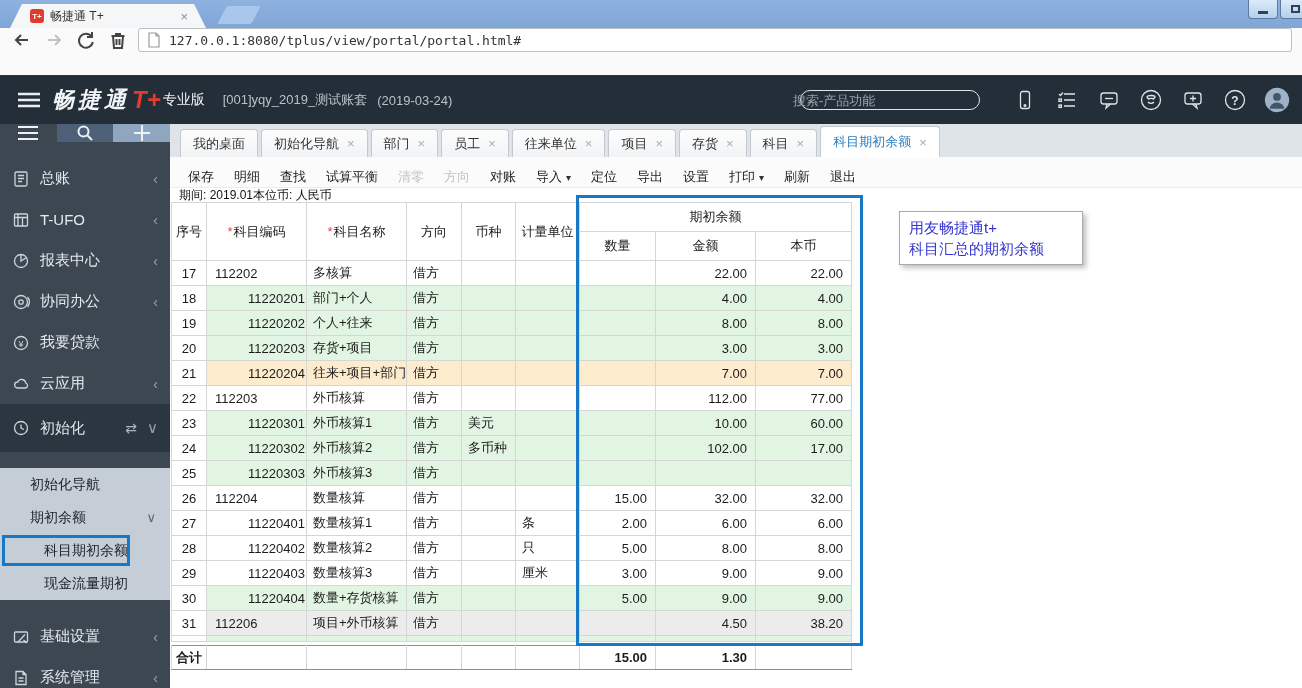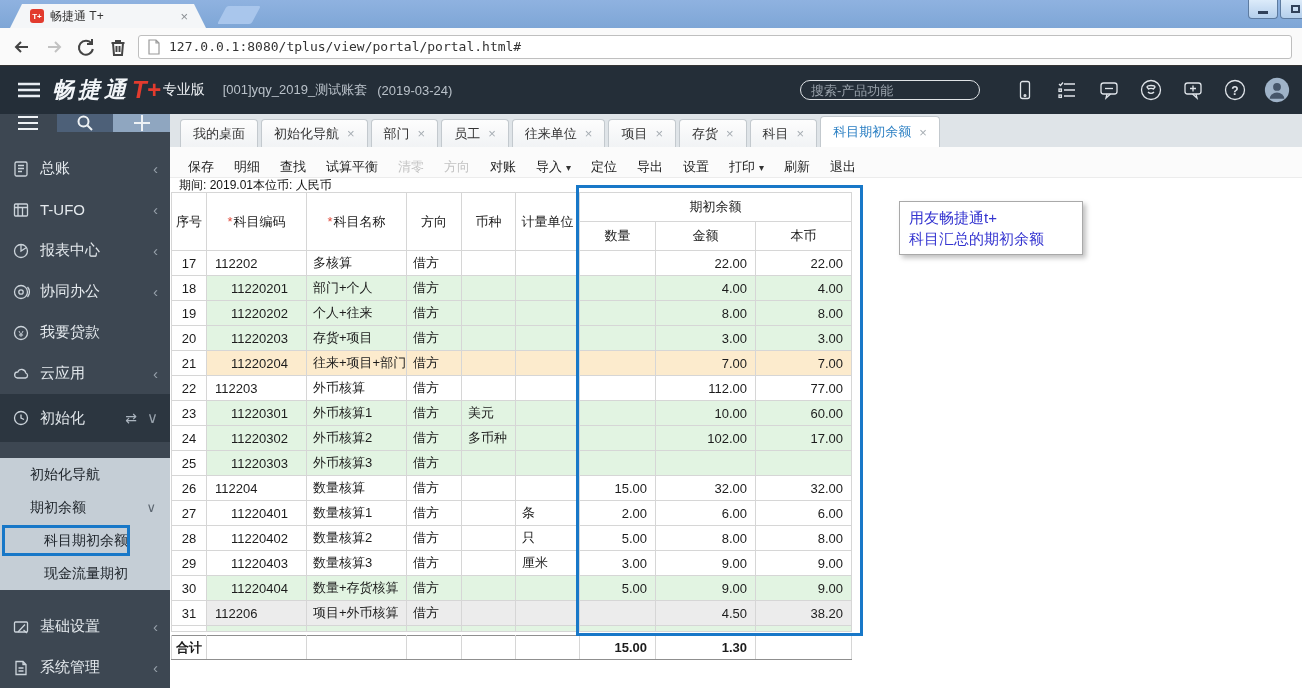--- a/index.html
+++ b/index.html
@@ -20,21 +20,21 @@
   .b-tab-close { color:#8a8f94; font-size:13px; margin-left:6px; cursor:pointer; }
   .b-newtab { position:absolute; left:222px; top:6px; width:34px; height:18px;
     background:#a9c6ec; transform:skewX(-28deg); border-radius:2px; }
   .win-btns { position:absolute; right:-8px; top:0; display:flex; }
   .win-btn { width:30px; height:19px; background:linear-gradient(#dcebfa,#b4cfec);
     border:1px solid #5d7ba0; border-top:none; border-radius:0 0 4px 4px; margin-left:2px;
     display:flex; align-items:center; justify-content:center; }
   .glyph-min { width:10px; height:3px; background:#30415a; margin-top:6px; }
   .glyph-rest { width:9px; height:8px; border:2px solid #30415a; }
 
-  .browser-toolbar { height:38px; background:#fafafa; display:flex; align-items:center;
+  .browser-toolbar { height:48px; background:#fafafa; display:flex; 
     padding:0 10px; border-bottom:1px solid #333; }
   .nav-ic { width:24px; height:24px; margin-right:8px; display:flex; align-items:center;
     justify-content:center; }
   .nav-ic svg { stroke:#444; fill:none; stroke-width:2; }
   .nav-ic.dis svg { stroke:#c2c2c2; }
   .url-bar { flex:1; height:24px; background:#fff; border:1px solid #bfbfbf; border-radius:3px;
     display:flex; align-items:center; padding:0 8px; font-family:"DejaVu Sans Mono",monospace;
     font-size:13px; color:#333; }
   .url-doc { margin-right:8px; display:flex; }
   .url-doc svg { stroke:#9a9a9a; fill:#fff; stroke-width:1.2; }
@@ -44,21 +44,21 @@
     padding:0 12px; color:#fff; }
   .hh-menu { margin:0 10px 0 4px; display:flex; }
   .hh-menu svg { stroke:#e8edf2; stroke-width:2.4; }
   .brand { font-size:22px; font-weight:bold; font-style:italic; letter-spacing:4px; color:#f2f5f8; }
   .brand-mark { font-size:24px; font-weight:bold; font-style:italic; color:#e23b2e; margin:0 2px 0 2px; }
   .edition { font-size:14px; color:#eef1f4; margin-right:18px; }
   .account { font-size:13px; color:#b9c1c9; }
   .acc-date { margin-left:10px; }
   .hh-right { margin-left:auto; display:flex; align-items:center; }
   .search-pill { width:180px; height:16px; border:1px solid #dfe3e6; border-radius:14px;
-    display:flex; align-items:center; padding:9px 10px; margin-right:16px; background:transparent; }
+    display:flex; align-items:center; padding:9px 10px; margin-right:16px; background:transparent;justify-content:flex-end; }
   .search-pill input { flex:1; background:transparent; border:none; outline:none;
     font-size:13px; color:#cfd6dc; font-family:inherit; }
   .search-pill input::placeholder { color:#99a2ab; }
   .search-pill svg { stroke:#e6eaee; fill:none; stroke-width:1.6; }
   .hh-ic { width:26px; height:26px; margin-left:16px; display:flex; align-items:center;
     justify-content:center; }
   .hh-ic svg { stroke:#dfe4e9; fill:none; stroke-width:1.3; }
 
   
   .app-body { display:flex; height:580px; }
@@ -108,21 +108,21 @@
   .period { height:14px; font-size:12px; color:#111; padding-left:9px; line-height:14px; }
 
   .grid-wrap { position:relative; margin-left:1px; }
   table { border-collapse:collapse; table-layout:fixed; width:680px; font-size:13px; color:#1c1c1c; }
   th, td { border:1px solid #d6d6d6; overflow:hidden; white-space:nowrap; }
   thead th { background:#fff; font-weight:normal; height:29px; text-align:center; }
   .star { color:#e04b3c; margin-right:1px; }
   tbody td { height:25px; padding:0 6px; background:#fff; }
   tbody td.c-seq { text-align:center; background:#fff; padding:0 2px; }
   td.c-code { padding-left:8px; }
-  td.c-code.indent { padding-left:24px; }
+  td.c-code.indent { padding-left:41px; }
   td.c-qty, td.c-amt, td.c-base { text-align:right; padding-right:8px; }
   tr.row-child td { background:#e2f4e2; }
   tr.row-selected td { background:#fcebcd; }
   tr.row-dim td { background:#ececec; }
   tr.row-child td.c-seq, tr.row-selected td.c-seq, tr.row-dim td.c-seq { background:#fff; }
   tr.row-stub td { height:6px; padding:0; background:#e2f4e2; }
   tr.row-stub td.c-seq { background:#fff; }
   tr.spacer td { border-left:none; border-right:none; border-bottom:none; height:4px; padding:0; background:#fff; }
   tfoot td { height:24px; font-weight:bold; padding:0 8px;
     border-top:1px solid #8f8f8f; border-bottom:1px solid #8f8f8f; background:#fff; }

